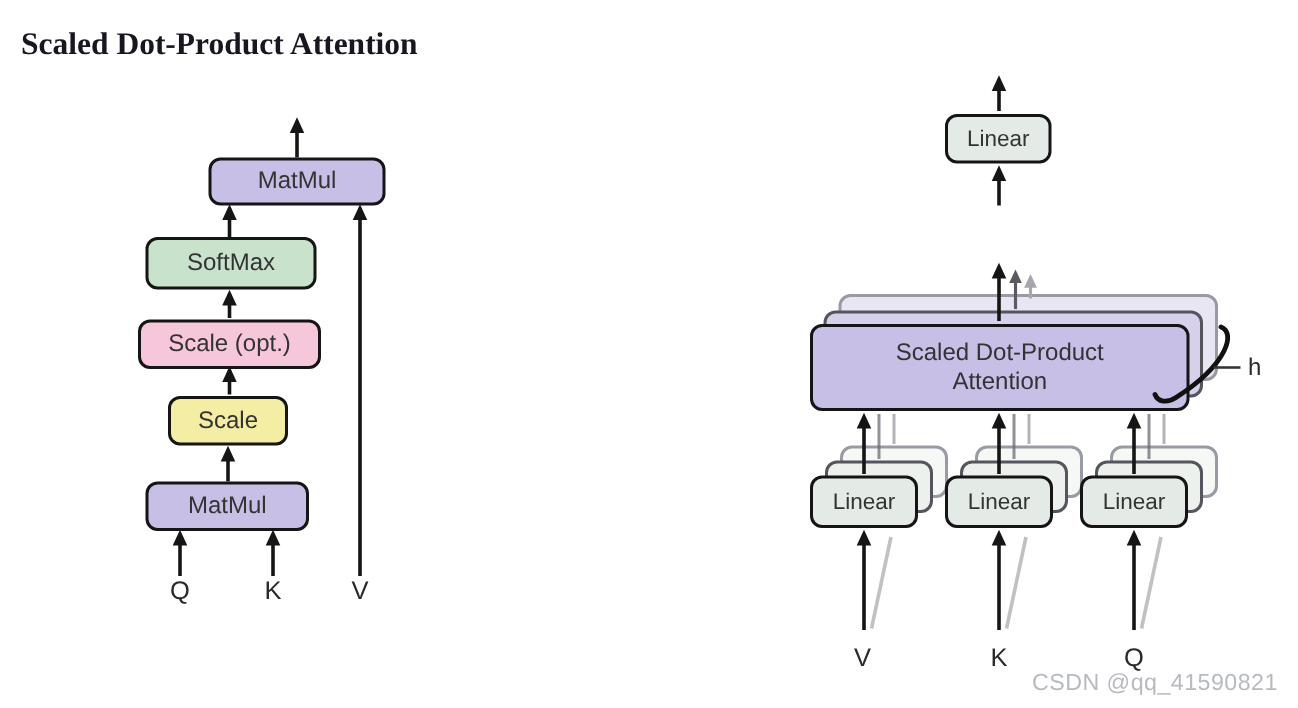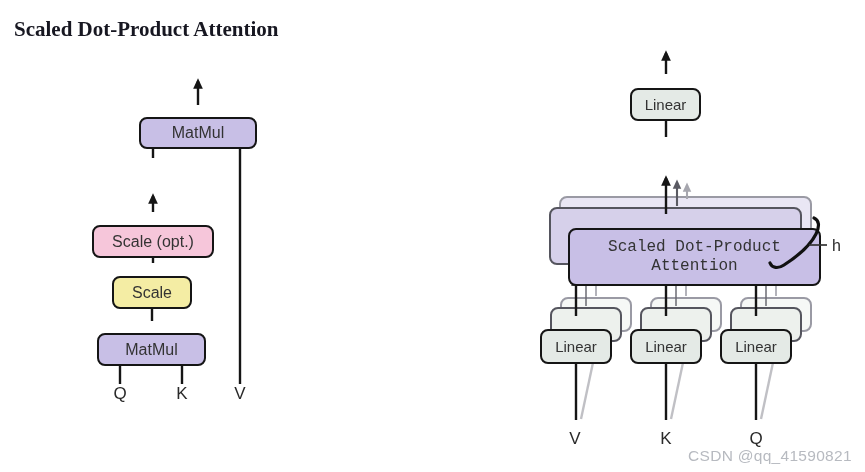--- a/index.html
+++ b/index.html
@@ -9,21 +9,21 @@
   }
   .title{
     position:absolute;z-index:3;
     font-family:"Liberation Serif",serif;font-weight:bold;font-size:21px;
     color:var(--title_text);white-space:nowrap;
   }
   .bx{
     position:absolute;z-index:3;box-sizing:border-box;
     border:2.4px solid var(--border_dark);border-radius:8px;
     display:flex;align-items:center;justify-content:center;
-    font-size:16px;color:var(--text_box);white-space:nowrap;margin-top:12px;
+    font-size:16px;color:var(--text_box);white-space:nowrap;
   }
   .bx.purple{background:var(--purple);}
   .bx.green{background:var(--green);}
   .bx.pink{background:var(--pink);}
   .bx.yellow{background:var(--yellow);}
   .bx.concat{background:var(--yellow_concat);}
   .bx.linear{background:var(--gray_linear);font-size:15px;}
   .bx.big{flex-direction:column;line-height:19px;font-size:16px;}
   .shadow{
     position:absolute;z-index:1;box-sizing:border-box;border-radius:8px;
@@ -103,29 +103,30 @@
     <line x1="776" y1="296" x2="776" y2="276" stroke="#9a9aa4" stroke-width="2" opacity="0.75"></line>
     <line x1="576" y1="420" x2="576" y2="356" stroke="#151515" stroke-width="2.4" marker-end="url(#mB)"></line>
     <line x1="666" y1="420" x2="666" y2="356" stroke="#151515" stroke-width="2.4" marker-end="url(#mB)"></line>
     <line x1="756" y1="420" x2="756" y2="356" stroke="#151515" stroke-width="2.4" marker-end="url(#mB)"></line>
     <line x1="581" y1="419" x2="594" y2="358" stroke="#8e8e96" stroke-width="2.4" opacity="0.55"></line>
     <line x1="671" y1="419" x2="684" y2="358" stroke="#8e8e96" stroke-width="2.4" opacity="0.55"></line>
     <line x1="761" y1="419" x2="774" y2="358" stroke="#8e8e96" stroke-width="2.4" opacity="0.55"></line>
   </svg>
 
   <div class="bx purple" style="left:139px;top:105px;width:118px;height:32px;">MatMul</div>
+  <div class="bx green" style="left:97px;top:158px;width:114px;height:35px;">SoftMax</div>
   <div class="bx pink" style="left:92px;top:213px;width:122px;height:33px;">Scale (opt.)</div>
   <div class="bx yellow" style="left:112px;top:264px;width:80px;height:33px;">Scale</div>
   <div class="bx purple" style="left:97px;top:321px;width:109px;height:33px;">MatMul</div>
   <div class="lbl" style="left:108px;top:384px;width:24px;">Q</div>
   <div class="lbl" style="left:170px;top:384px;width:24px;">K</div>
   <div class="lbl" style="left:228px;top:384px;width:24px;">V</div>
 
   <div class="bx linear" style="left:630px;top:76px;width:71px;height:33px;">Linear</div>
-  <div class="bx purple big" style="left:568px;top:216px;width:253px;height:58px;font-family:Liberation Mono, monospace;">
+  <div class="bx purple big" style="left:540px;top:216px;width:253px;height:58px;">
     <span>Scaled Dot-Product</span>
     <span>Attention</span>
   </div>
   <div class="bx linear" style="left:540px;top:317px;width:72px;height:35px;">Linear</div>
   <div class="bx linear" style="left:630px;top:317px;width:72px;height:35px;">Linear</div>
   <div class="bx linear" style="left:720px;top:317px;width:72px;height:35px;">Linear</div>
   <div class="lbl" style="left:563px;top:429px;width:24px;">V</div>
   <div class="lbl" style="left:654px;top:429px;width:24px;">K</div>
   <div class="lbl" style="left:744px;top:429px;width:24px;">Q</div>
   <div class="hlbl" style="left:832px;top:237px;">h</div>

